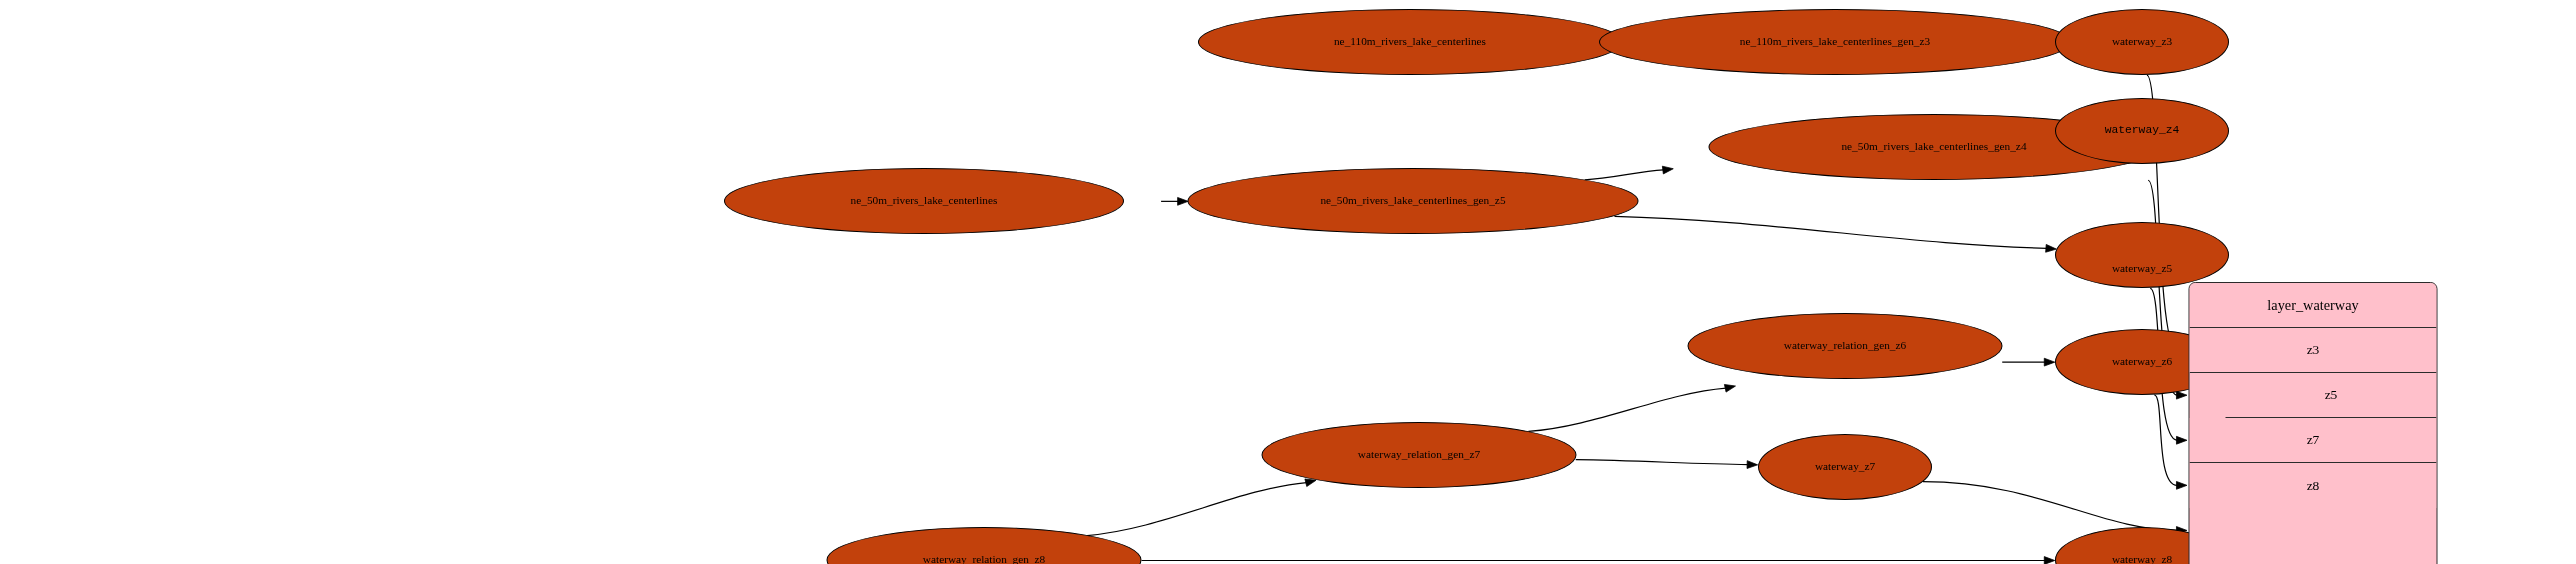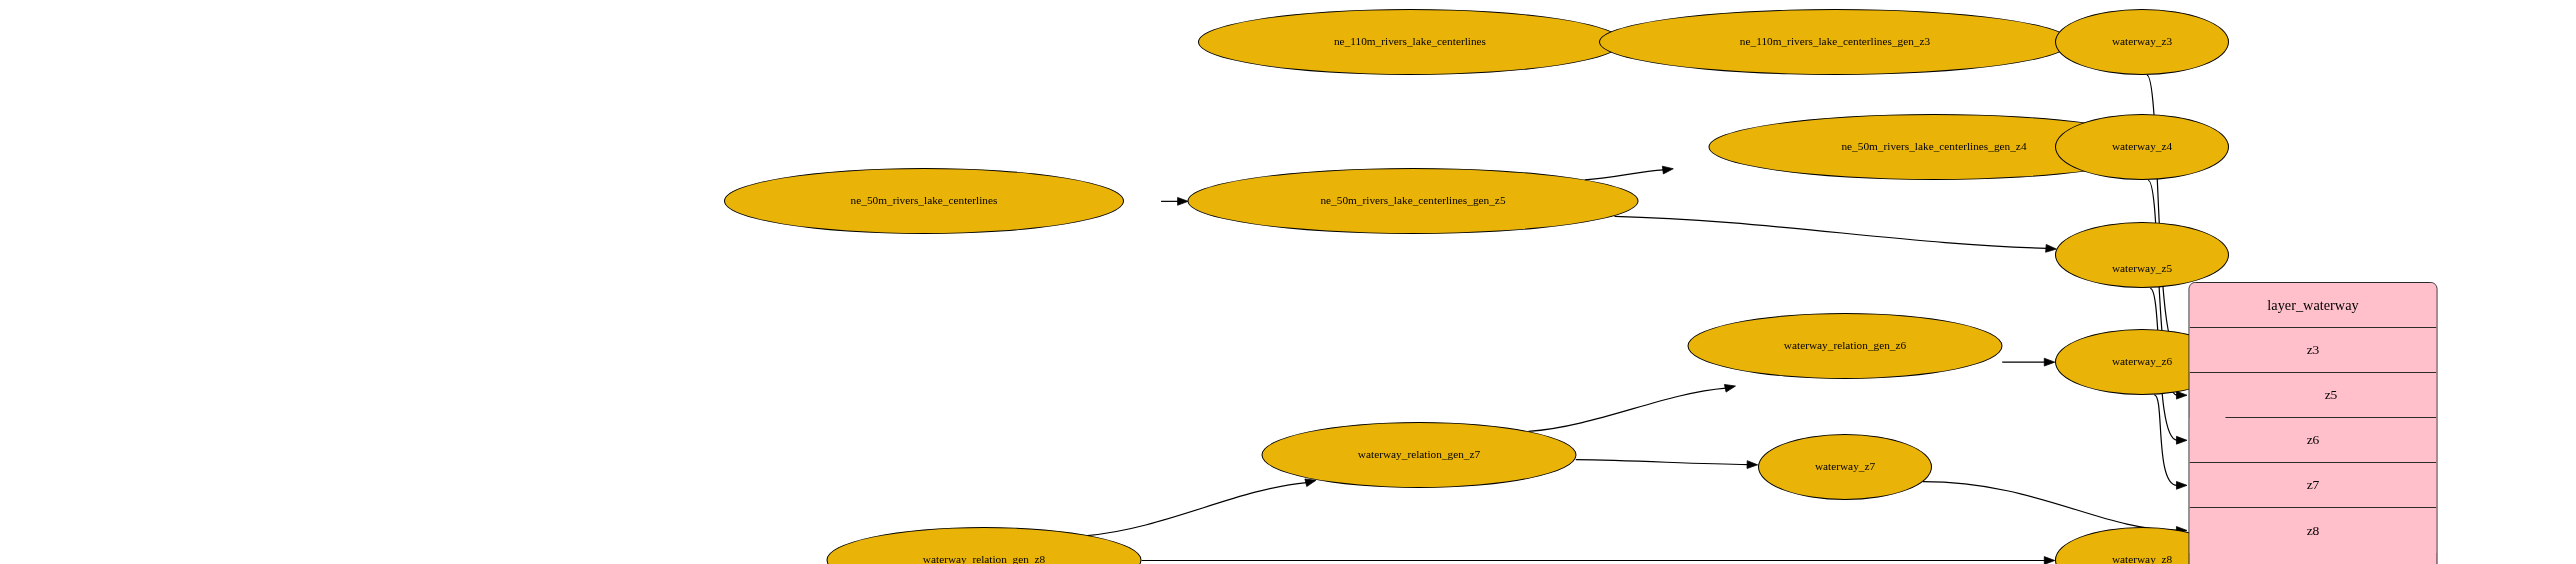--- a/index.html
+++ b/index.html
@@ -31,21 +31,21 @@
   .arrow-head {
     fill: #000000;
     stroke: #000000;
     stroke-width: 1;
   }
   .node {
     position: absolute;
     box-sizing: border-box;
     border: 1.1px solid #000000;
     border-radius: 50%;
-    background: #eab308;
+    background: #c2410c;
     display: flex;
     align-items: center;
     justify-content: center;
     text-align: center;
     color: #000000;
     white-space: nowrap;
     transform: translate(-50%, -50%);
   }
   .node-label {
     display: block;
@@ -184,35 +184,34 @@
       </div>
       <div class="node" style="left: 1845px; top: 346px; width: 315px; height: 66px;">
         <span class="node-label" style="font-size: 11.3px;">waterway_relation_gen_z6</span>
       </div>
       <div class="node" style="left: 1845px; top: 467px; width: 174px; height: 66px;">
         <span class="node-label" style="font-size: 11.3px;">waterway_z7</span>
       </div>
       <div class="node" style="left: 2142px; top: 42px; width: 174px; height: 66px;">
         <span class="node-label" style="font-size: 11.3px;">waterway_z3</span>
       </div>
-      <div class="node" style="left: 2142px; top: 147px; width: 174px; height: 66px;">
+      <div class="node" style="left: 2142px; top: 131px; width: 174px; height: 66px; font-family: Liberation Mono, monospace;">
         <span class="node-label" style="font-size: 11.3px;">waterway_z4</span>
       </div>
       <div class="node" style="left: 2142px; top: 255px; width: 174px; height: 66px;">
         <span class="node-label" style="font-size: 11.3px; margin-top: 27px;">waterway_z5</span>
       </div>
       <div class="node" style="left: 2142px; top: 362px; width: 174px; height: 66px;">
         <span class="node-label" style="font-size: 11.3px;">waterway_z6</span>
       </div>
       <div class="node" style="left: 2142px; top: 560px; width: 174px; height: 66px;">
         <span class="node-label" style="font-size: 11.3px;">waterway_z8</span>
       </div>
       <div class="record-table" style="left: 2313px; top: 575px; width: 249px; height: 586px;">
         <div class="record-row record-head" style="height: 45px;">layer_waterway</div>
         <div class="record-row record-cell" style="height: 45px;">z3</div>
         <div class="record-row record-cell" style="height: 45px; margin-left: 36px;">z5</div>
-        <div class="record-row record-cell" style="height: 45px;">z6</div>
         <div class="record-row record-cell" style="height: 45px;">z7</div>
         <div class="record-row record-cell" style="height: 45px;">z8</div>
       </div>
     </div>
 </div>
 
 
 </body></html>

